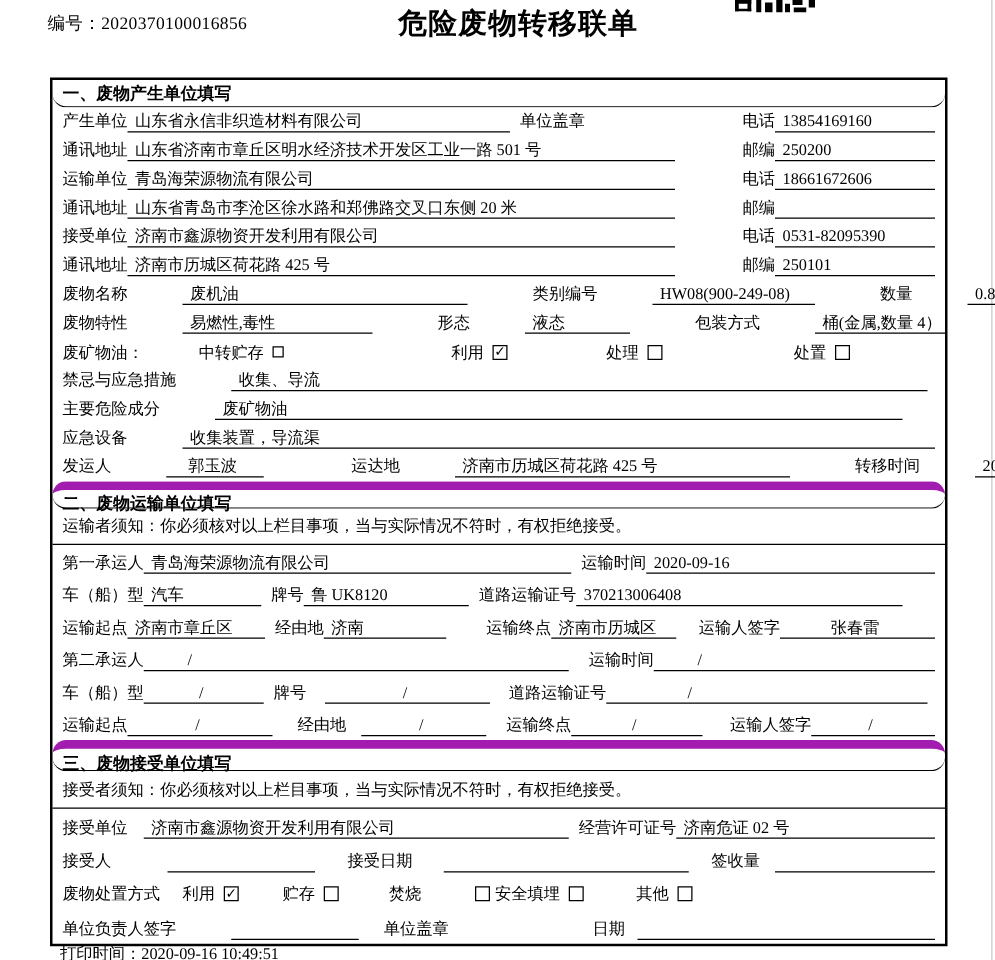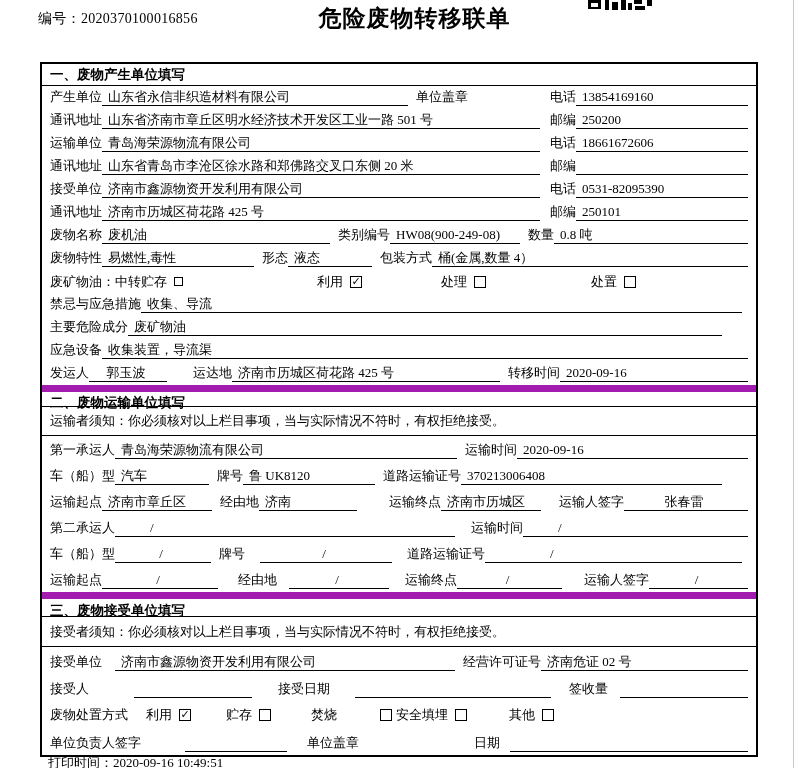--- a/index.html
+++ b/index.html
@@ -21,26 +21,27 @@
     letter-spacing:1px;
   }
   .qr-frag { position:absolute; left:588px; top:0; width:64px; height:10px; }
 
   
   .form { position:absolute; left:40px; top:62px; width:718px; border:2px solid #000; background:#fff; }
   .sec-hd {
     height:22px; line-height:21px; padding:0 8px; font-weight:bold; font-size:13.5px;
     font-family:"Liberation Sans","DejaVu Sans",sans-serif;
     border-bottom:1px solid #000;
+    border-radius:11px;
   }
   .sec-hd.bt { border-top:7px solid #a21caf; }
   .notice { height:29px; line-height:28px; padding:0 8px; border-bottom:1px solid #000; font-size:13px; }
 
   .row { display:flex; align-items:flex-end; padding:0 8px 3px 8px; }
-  .s1 .row { height:23px; }
+  .s1 .row { height:23px;gap:44px; }
   .s2 .row { height:26px; }
   .s3 .row { height:27px; }
   .row.cbrow { align-items:center; padding-bottom:0; }
 
   .lbl { white-space:nowrap; flex:0 0 auto; }
   .u {
     border-bottom:1px solid #000; padding:0 4px 0 6px; white-space:nowrap;
     min-height:16px; line-height:16px; flex:0 0 auto;
   }
   .u.fx { flex:1 1 auto; }

